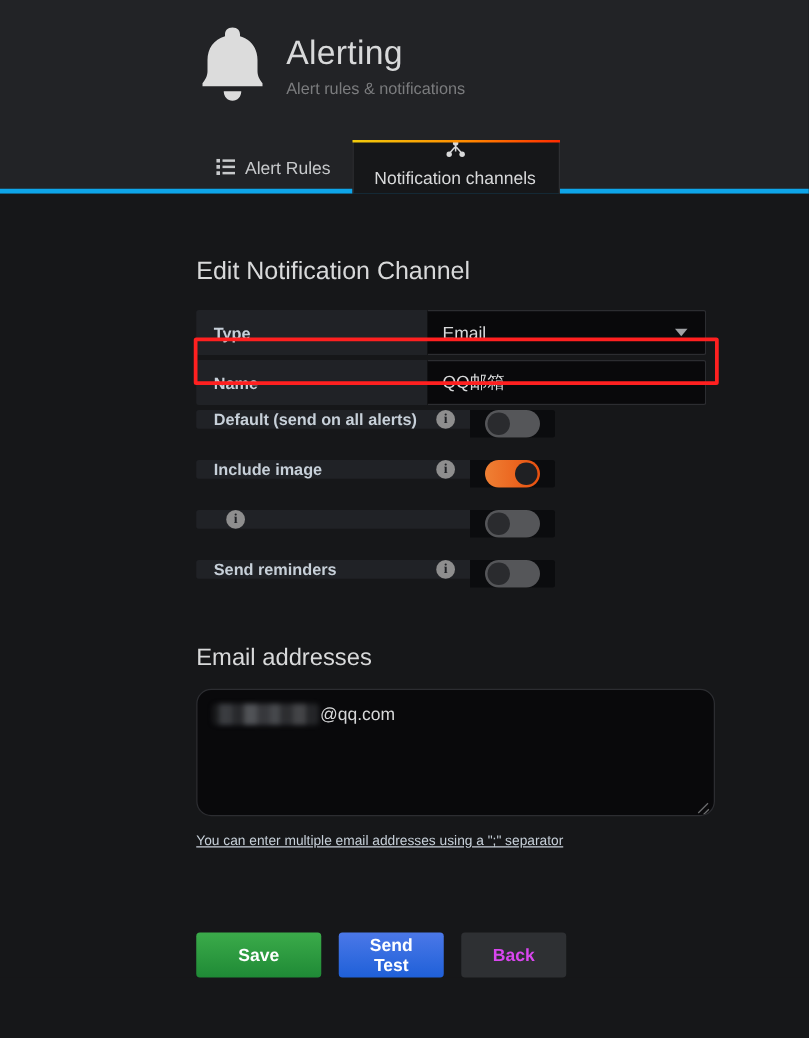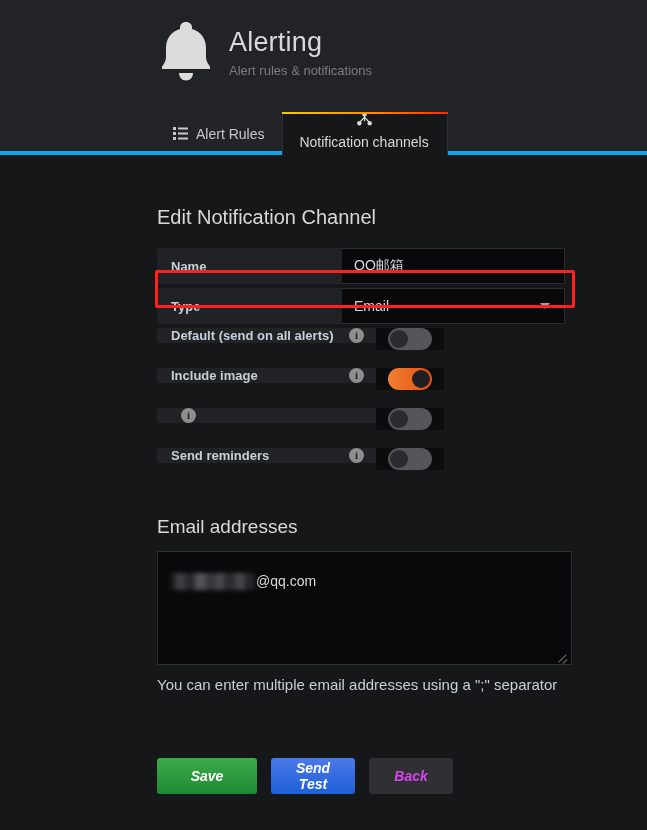--- a/index.html
+++ b/index.html
@@ -252,26 +252,26 @@
 
   .email-heading {
     font-size: 19px;
     color: #d8d9da;
     font-weight: 400;
     margin-bottom: 13px;
   }
 
   .textarea-box {
     width: 415px;
-    height: 114px;
+    height: 102px;
     background: #09090b;
     border: 1px solid #2c2d31;
-    border-radius: 0;
+    border-radius: 12px;
     position: relative;
-    padding: 19px 12px;
+    padding: 9px 12px;
     color: #d8d9da;
     font-size: 14px;
     overflow: hidden;
   }
 
   .email-line { display: flex; align-items: center; height: 20px; }
 
   .redacted {
     display: inline-block;
     width: 85px;
@@ -305,24 +305,25 @@
     position: absolute;
     background: #6d6e70;
     height: 1px;
     transform: rotate(-45deg);
     transform-origin: center;
   }
   .resize-handle::before { width: 11px; right: 0; bottom: 3px; }
   .resize-handle::after  { width: 6px;  right: 0; bottom: 0px; }
 
   .help-text {
-    font-size: 15px;
+    font-size: 11px;
     color: #c7d0d9;
     margin-top: 11px;
     line-height: 18px;
+    text-decoration: underline;
   }
 
   
   .button-bar {
     margin-top: 64px;
     display: flex;
     gap: 14px;
   }
 
   .btn {
@@ -331,21 +332,20 @@
     border-radius: 3px;
     color: #ffffff;
     font-size: 14px;
     font-weight: bold;
     font-family: "Liberation Sans", sans-serif;
     cursor: pointer;
     padding: 0 18px;
     display: flex;
     align-items: center;
     justify-content: center;
-    font-style: italic;
   }
   .btn-save { width: 100px; background: linear-gradient(180deg, #3bab4a 0%, #1f8a36 100%); }
   .btn-test { width: 84px; background: linear-gradient(180deg, #4b78e8 0%, #1f60d8 100%); }
   .btn-back { width: 84px;  background: #2e3033; color: #d946ef; }
 
   
   .annotation {
     position: absolute;
     left: 155px;
     top: 270px;
@@ -402,33 +402,33 @@
     </div>
   </div>
 </div>
 
 <div class="content">
 
   <div class="section-title">Edit Notification Channel</div>
 
   <div class="form-rows">
 
-    <div class="form-row name-row">
-      <div class="row-label">Name</div>
-      <div class="text-input">QQ邮箱</div>
-    </div>
-
     <div class="form-row type-row">
       <div class="row-label">Type</div>
       <div class="select-input">
         <span>Email</span>
         <span class="caret"></span>
       </div>
     </div>
 
+    <div class="form-row name-row">
+      <div class="row-label">Name</div>
+      <div class="text-input">QQ邮箱</div>
+    </div>
+
   </div>
 
   <div class="switch-rows">
 
     <div class="switch-row">
       <div class="switch-label">
         <span>Default (send on all alerts)</span>
         <span class="info-icon">i</span>
       </div>
       <div class="switch-cell">

